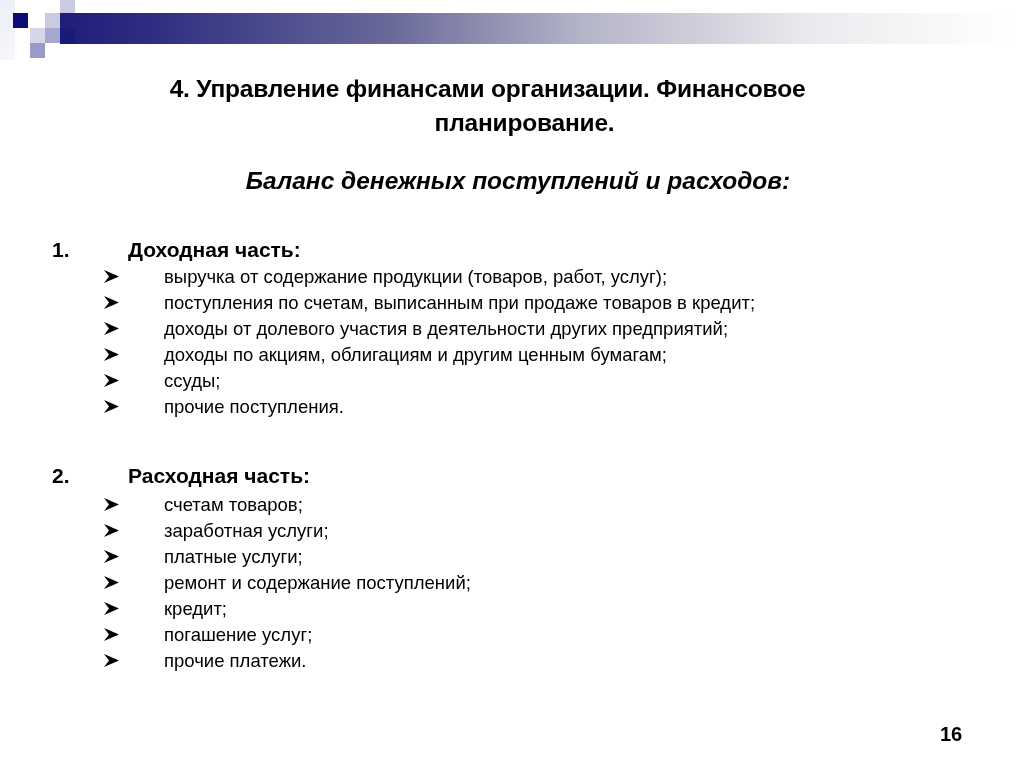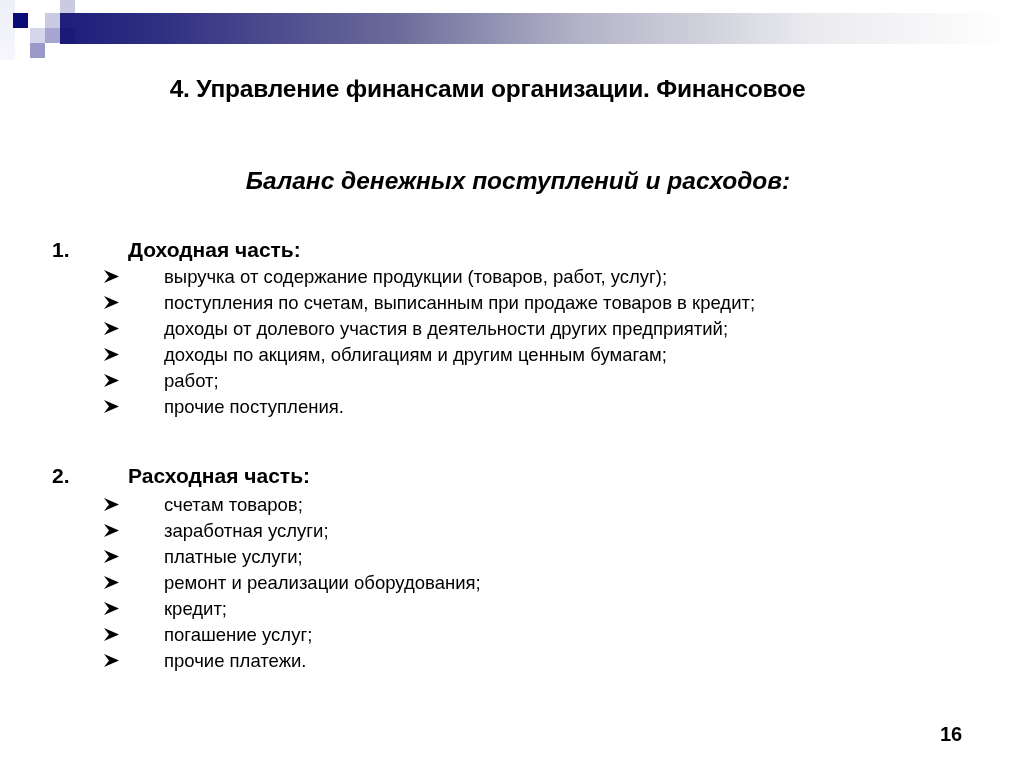--- a/index.html
+++ b/index.html
@@ -48,20 +48,21 @@
   <div class="sq" style="left:60px;top:13px;width:15px;height:15px;background:#9a9ac8;"></div>
   <div class="sq" style="left:30px;top:28px;width:15px;height:15px;background:#d6d6ea;"></div>
   <div class="sq" style="left:45px;top:28px;width:15px;height:15px;background:#a6a6d0;"></div>
   <div class="sq" style="left:30px;top:43px;width:15px;height:15px;background:#9a9ac8;"></div>
   <div class="bar"></div>
   <div class="sq" style="left:60px;top:28px;width:15px;height:16px;background:#1a1a78;"></div>
 </div>
 
 <div class="title">
   <span class="l1">4. Управление финансами организации. Финансовое</span>
+  <span class="l2">планирование.</span>
 </div>
 
 <div class="subtitle">Баланс денежных поступлений и расходов:</div>
 
 <div class="section" style="top:236px;">
   <span class="num">1.</span>
   <span class="head">Доходная часть:</span>
 </div>
 <div class="items" style="top:264px;">
   <div class="item">
@@ -85,21 +86,21 @@
   <div class="item">
       <svg class="arrow" viewBox="0 0 15 13">
         <path d="M0 0 L15 6.5 L0 13 L5 6.5 Z" fill="#000"></path>
       </svg>
       <span class="txt">доходы по акциям, облигациям и другим ценным бумагам;</span>
     </div>
   <div class="item">
       <svg class="arrow" viewBox="0 0 15 13">
         <path d="M0 0 L15 6.5 L0 13 L5 6.5 Z" fill="#000"></path>
       </svg>
-      <span class="txt">работ;</span>
+      <span class="txt">ссуды;</span>
     </div>
   <div class="item">
       <svg class="arrow" viewBox="0 0 15 13">
         <path d="M0 0 L15 6.5 L0 13 L5 6.5 Z" fill="#000"></path>
       </svg>
       <span class="txt">прочие поступления.</span>
     </div>
 </div>
 
 <div class="section" style="top:462px;">
@@ -122,21 +123,21 @@
   <div class="item">
       <svg class="arrow" viewBox="0 0 15 13">
         <path d="M0 0 L15 6.5 L0 13 L5 6.5 Z" fill="#000"></path>
       </svg>
       <span class="txt">платные услуги;</span>
     </div>
   <div class="item">
       <svg class="arrow" viewBox="0 0 15 13">
         <path d="M0 0 L15 6.5 L0 13 L5 6.5 Z" fill="#000"></path>
       </svg>
-      <span class="txt">ремонт и реализации оборудования;</span>
+      <span class="txt">ремонт и содержание поступлений;</span>
     </div>
   <div class="item">
       <svg class="arrow" viewBox="0 0 15 13">
         <path d="M0 0 L15 6.5 L0 13 L5 6.5 Z" fill="#000"></path>
       </svg>
       <span class="txt">кредит;</span>
     </div>
   <div class="item">
       <svg class="arrow" viewBox="0 0 15 13">
         <path d="M0 0 L15 6.5 L0 13 L5 6.5 Z" fill="#000"></path>

